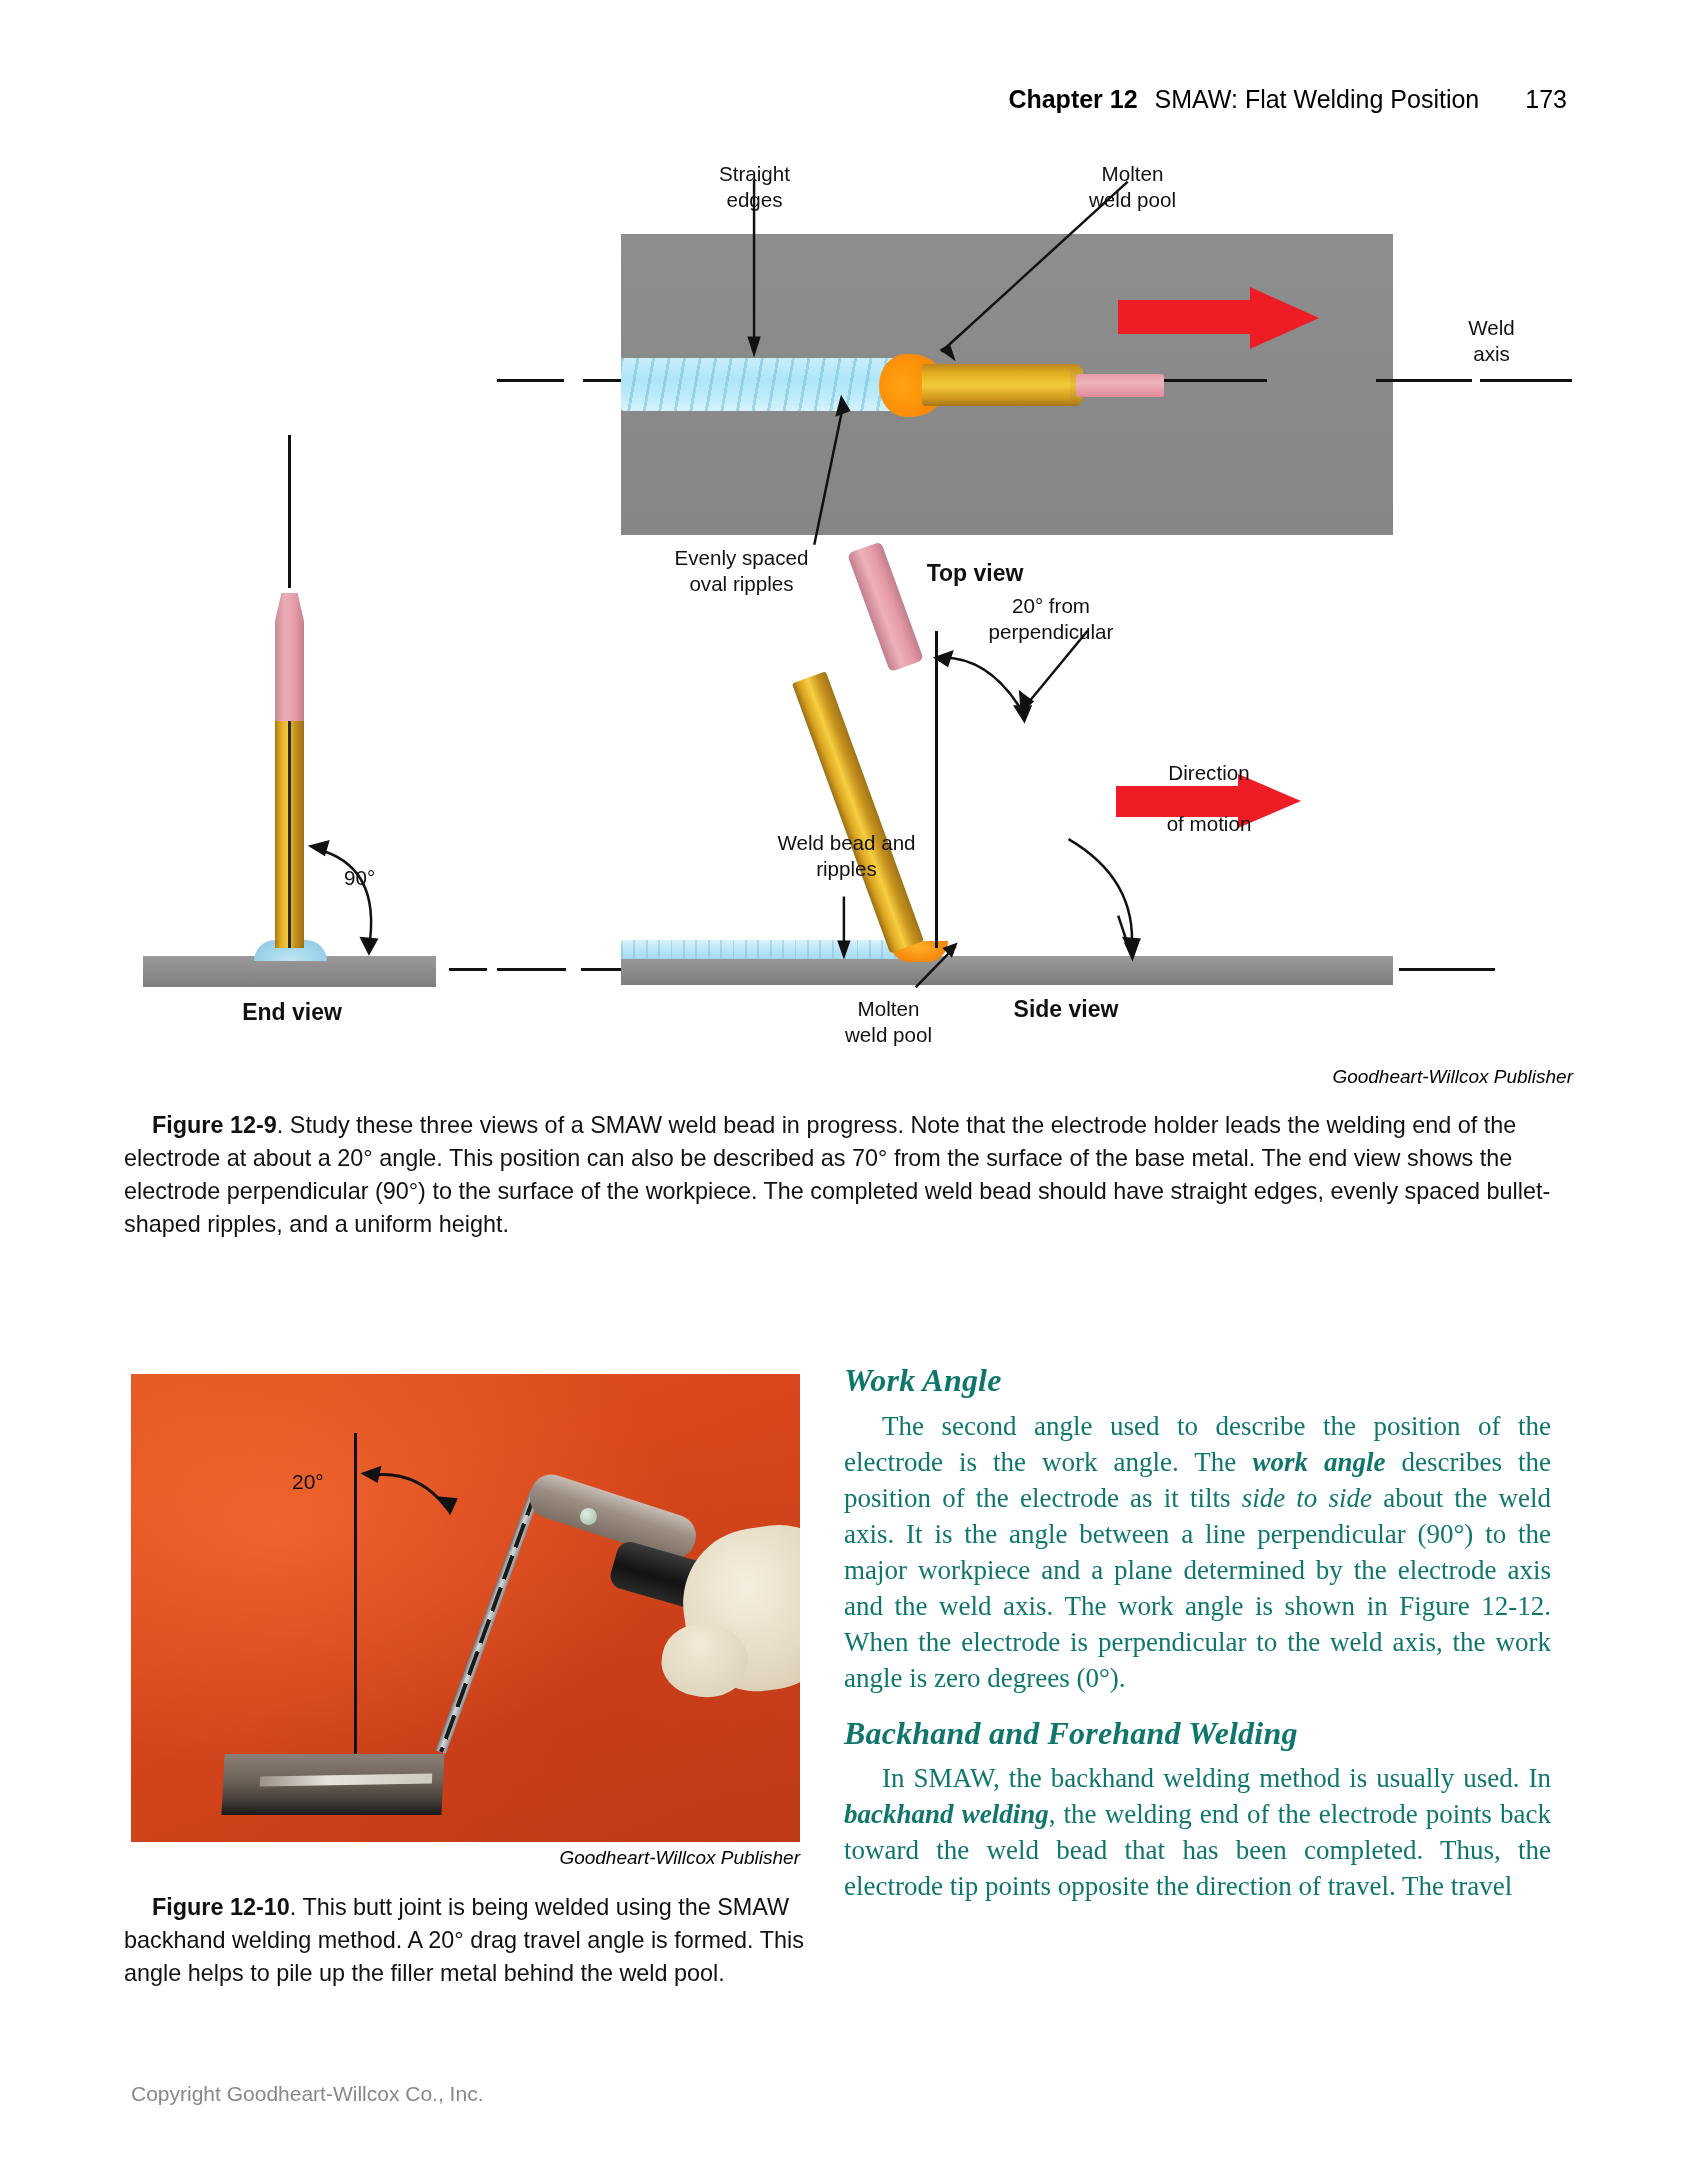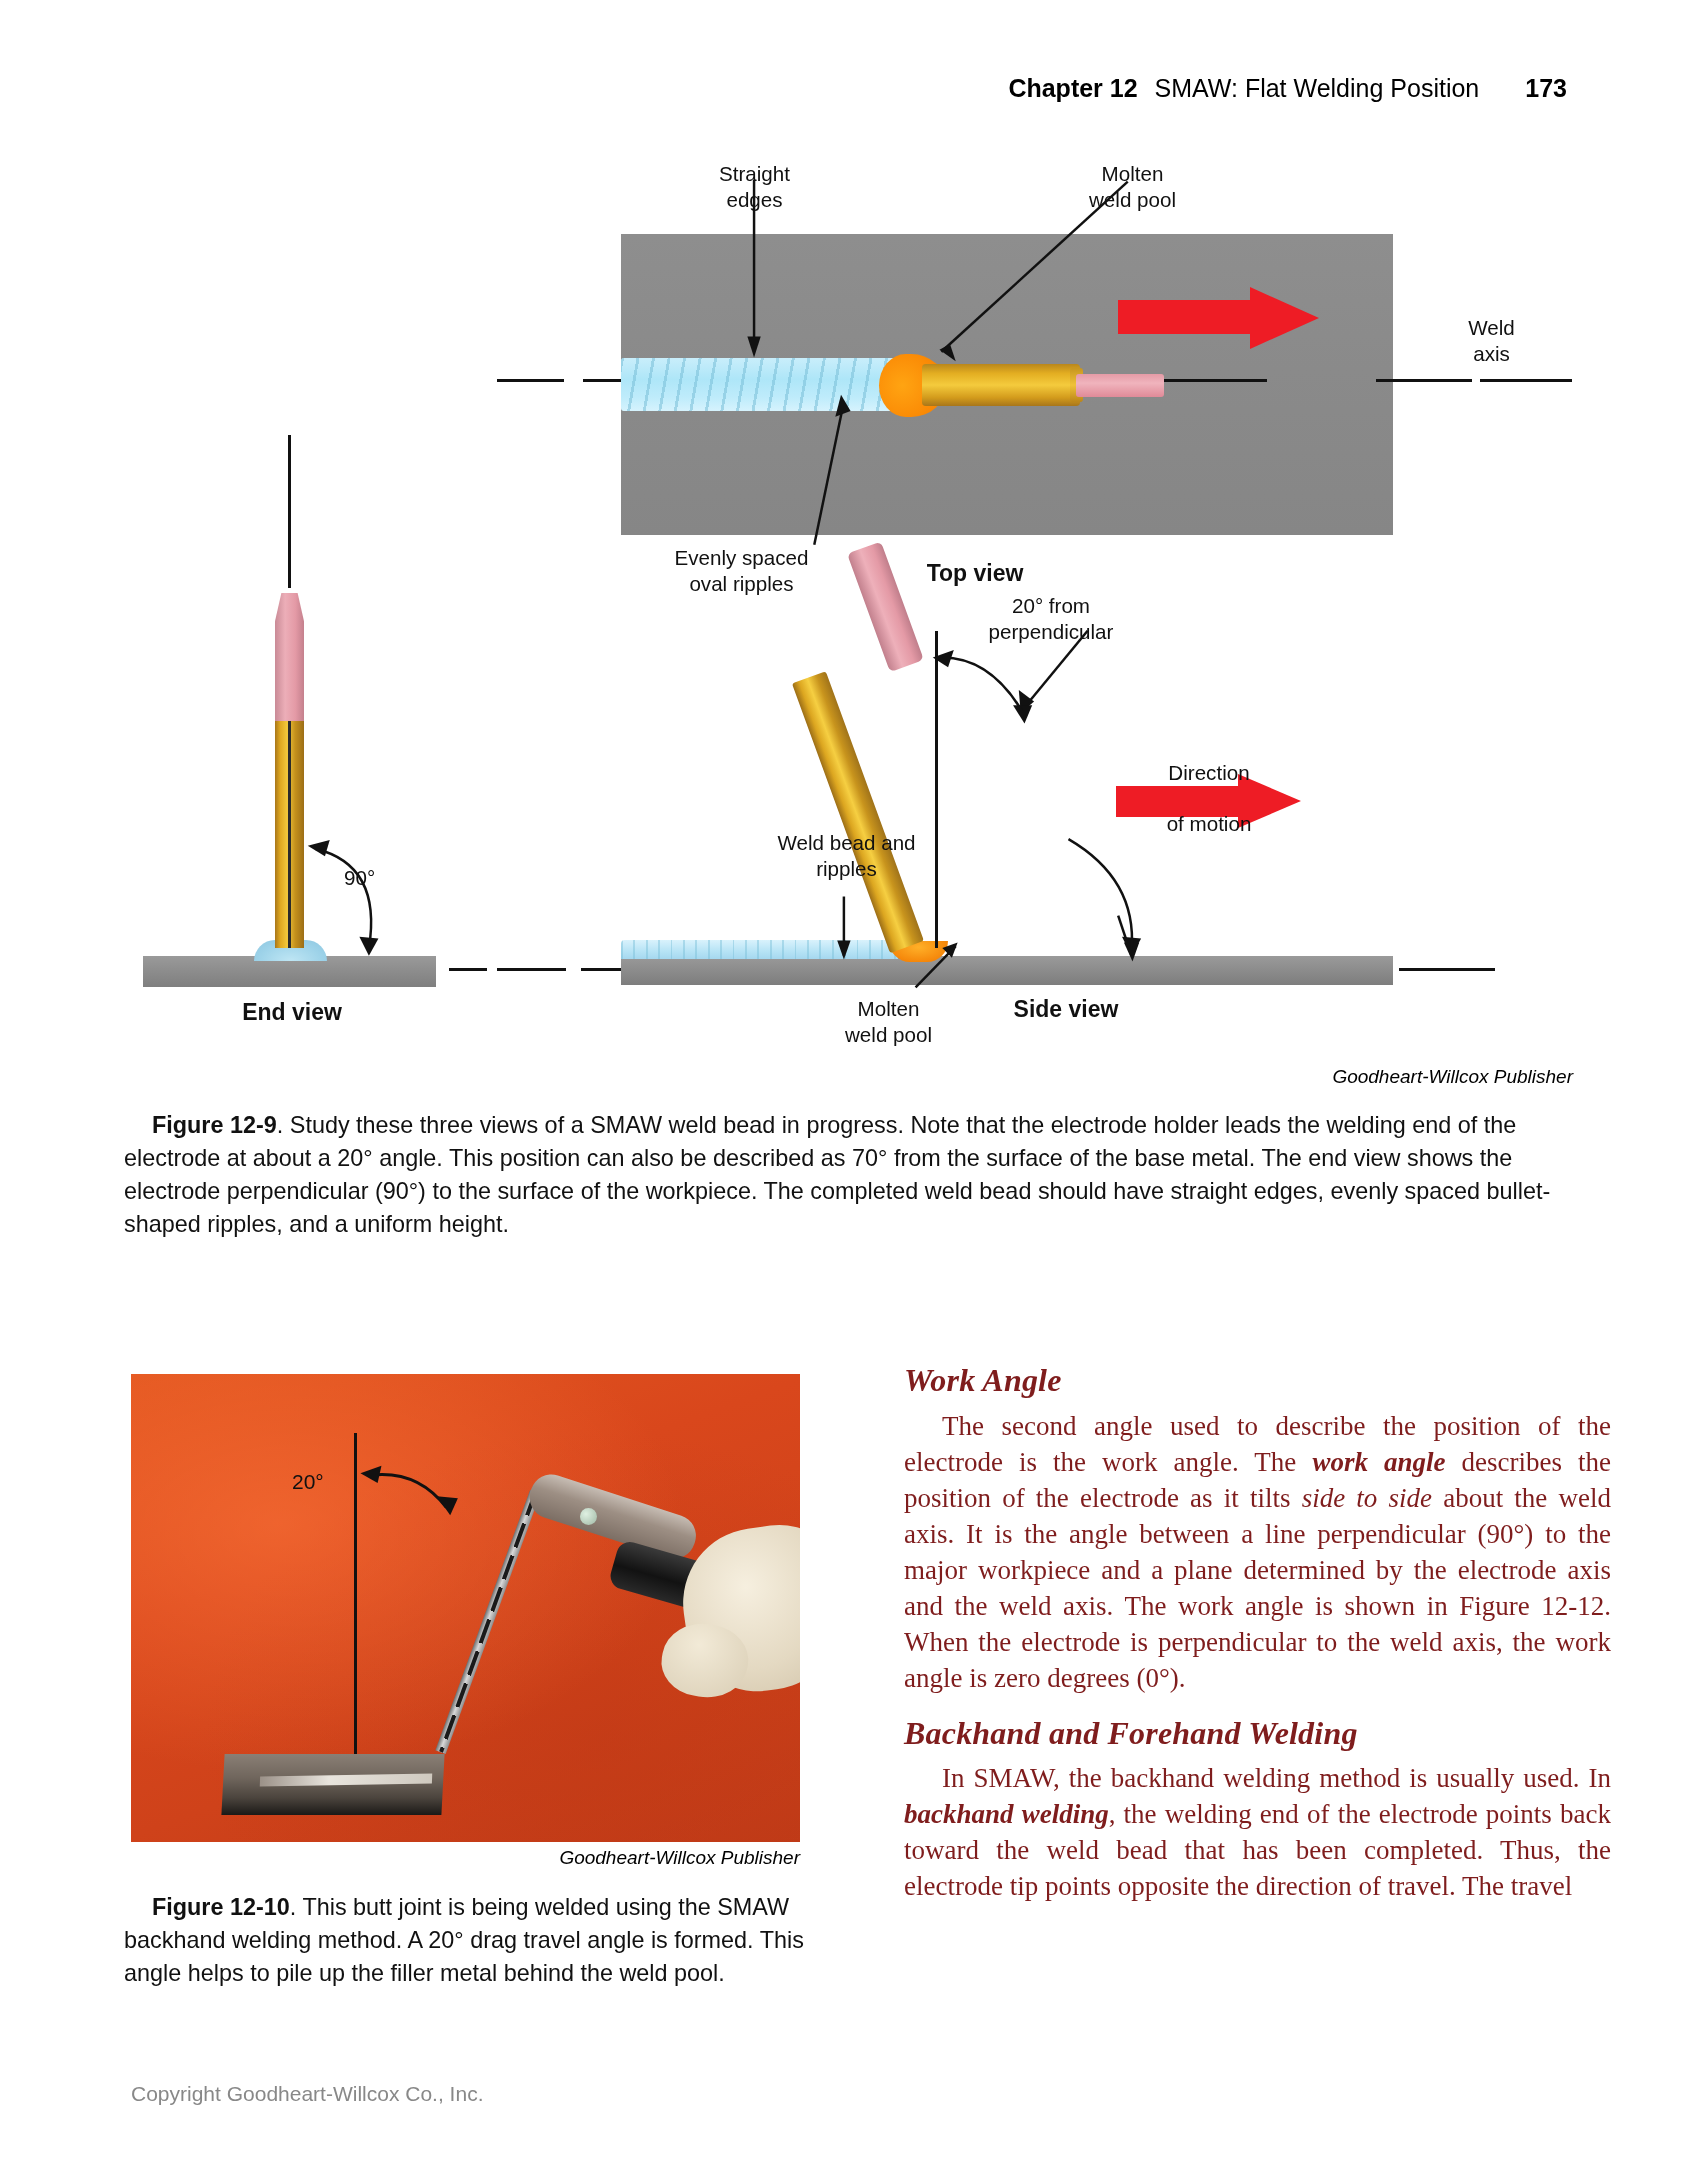--- a/index.html
+++ b/index.html
@@ -13,21 +13,21 @@
   .page{position:absolute;left:0;top:0;width:1705px;height:2182px;}
 
   
   .runhead{
     position:absolute;left:0;top:74px;width:1567px;
     text-align:right;font-size:25px;color:#000;
     white-space:nowrap;
   }
   .runhead .chap{font-weight:bold;}
   .runhead .sep{display:inline-block;width:17px;}
-  .runhead .pg{font-weight:bold;display:inline-block;margin-left:46px;}
+  .runhead .pg{font-weight:normal;display:inline-block;margin-left:46px;margin-top:11px;}
 
   
   .lbl{
     position:absolute;font-size:20.6px;line-height:26px;
     color:#111;text-align:center;white-space:pre-line;
   }
   .lbl-b{font-weight:bold;font-size:23px;}
 
   .plate-top{
     position:absolute;left:621px;top:234px;width:772px;height:301px;
@@ -205,23 +205,23 @@
     background:linear-gradient(90deg,#9b9188,#e8e4dd 40%,#cfc9bf);
     transform:skewX(-3deg) rotate(-1deg);
   }
   .photo .deg{
     position:absolute;left:161px;top:96px;font-size:21px;color:#111;
     font-family:"Liberation Sans", sans-serif;
   }
 
   
   .col-right{
-    position:absolute;left:904px;top:1362px;width:707px;
+    position:absolute;left:844px;top:1362px;width:707px;
     font-family:"Liberation Serif", serif;
-    color:#7f1d1d;
+    color:#0f766e;
   }
   .h-sec{
     font-family:"Liberation Serif", serif;
     font-style:italic;font-weight:bold;font-size:32px;
     margin:0 0 8.6px 0;letter-spacing:0.2px;
   }
   .h-sec.second{margin-top:19px;}
   .p-body{
     font-size:27px;line-height:36px;text-align:justify;
     text-indent:38px;margin:0;

